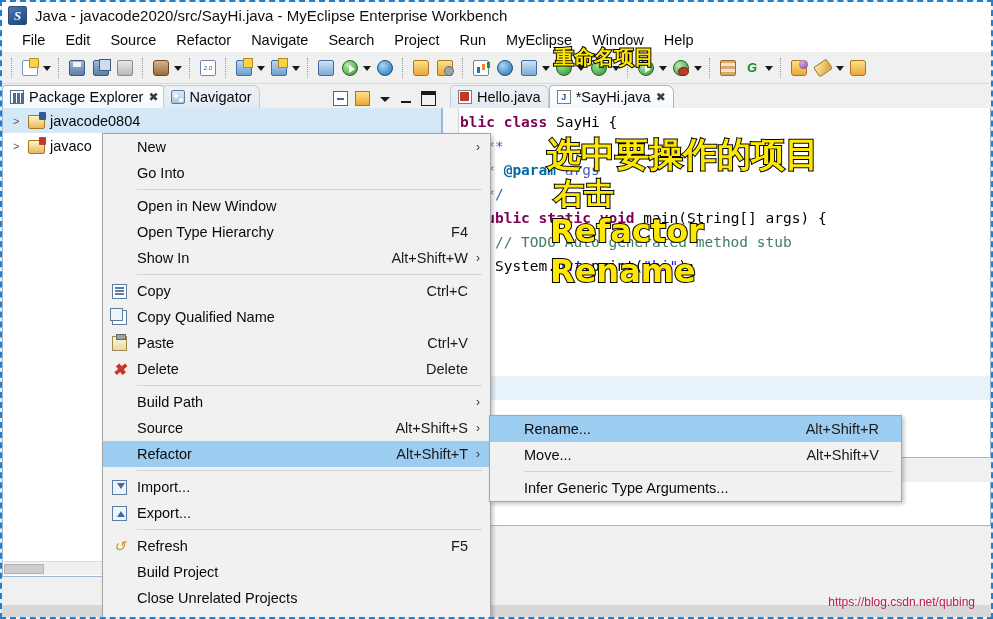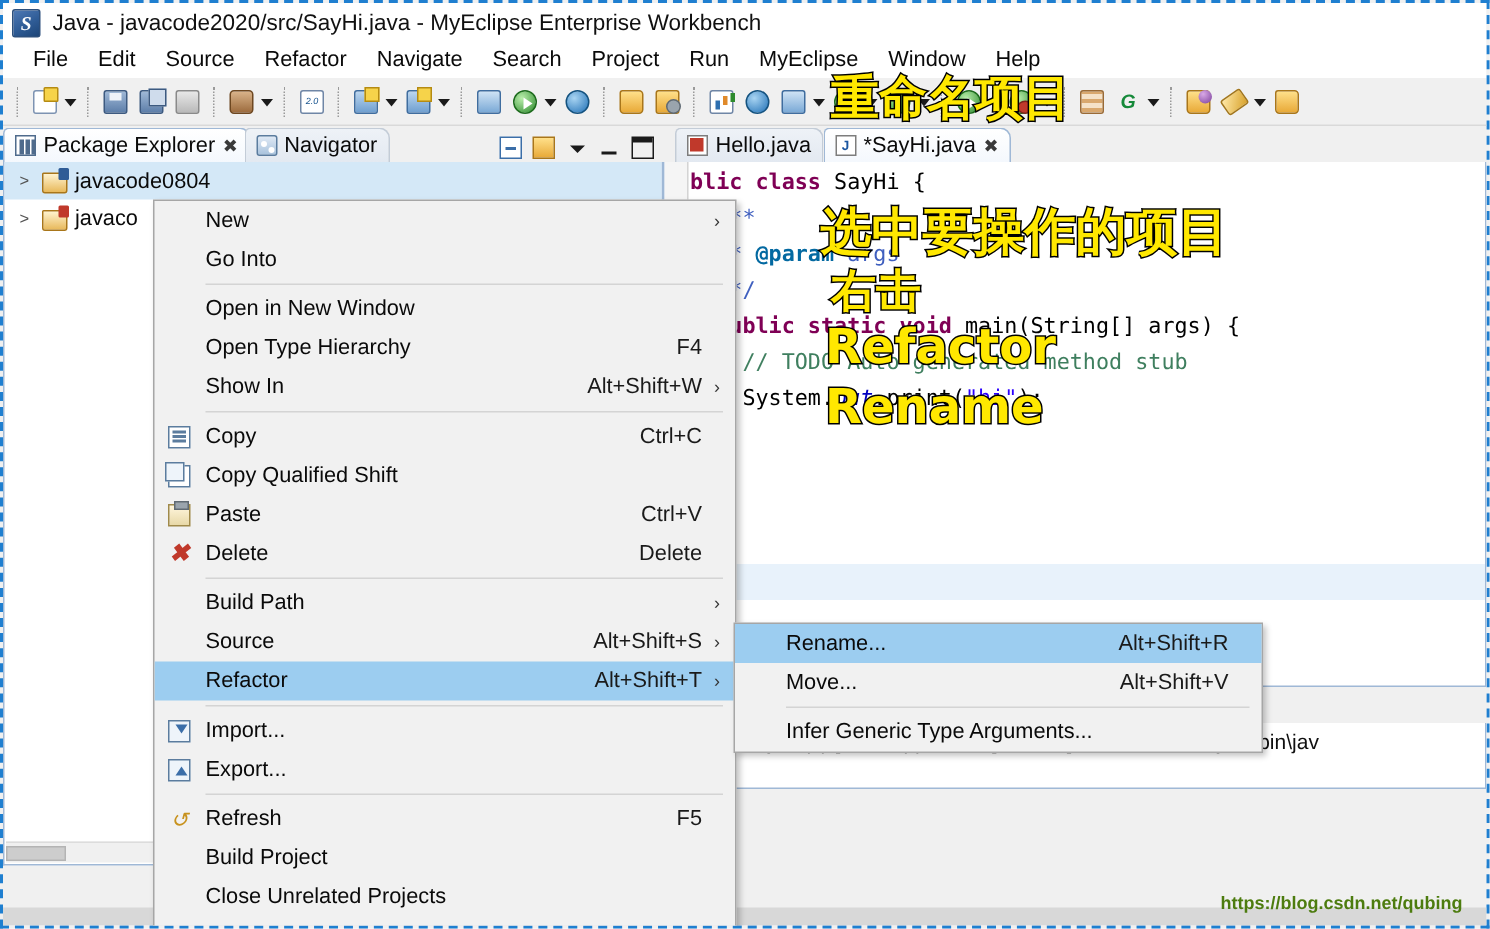--- a/index.html
+++ b/index.html
@@ -229,45 +229,45 @@
   .g-import{ border:1px solid #5b7c9e; background:#eef4fa; }
   .g-import::after{content:"";position:absolute;left:4px;top:2px;border-left:4px solid transparent;
                    border-right:4px solid transparent;border-top:6px solid #3b6ea8;}
   .g-export{ border:1px solid #5b7c9e; background:#eef4fa; }
   .g-export::after{content:"";position:absolute;left:4px;top:4px;border-left:4px solid transparent;
                    border-right:4px solid transparent;border-bottom:6px solid #3b6ea8;}
   .g-refresh{ color:#c8921d; font-size:14px; line-height:15px; text-align:center; }
 
   
   .submenu {
-    position:absolute; left:487px; top:413px; width:353px;
+    position:absolute; left:487px; top:413px; width:413px;
     background:#f1f1f1; border:1px solid #a6a6a6;
     box-shadow:2px 2px 4px rgba(0,0,0,.24); z-index:45;
   }
   .submenu .cm-icon { width:34px; }
 
   
   .anno {
     position:absolute; z-index:60;
     color:#ffe800; font-weight:bold;
     -webkit-text-stroke:2px #000;
     paint-order: stroke fill;
     white-space:nowrap;
     font-family:"DejaVu Sans", sans-serif;
   }
   .anno.cn { font-family:"DejaVu Sans", sans-serif; }
-  .a1 { left:552px; top:42px; font-size:32px; }
+  .a1 { left:552px; top:42px; font-size:20px; }
   .a2 { left:545px; top:130px; font-size:34px; }
   .a3 { left:552px; top:172px; font-size:30px; }
   .a4 { left:548px; top:210px; font-size:32px; }
   .a5 { left:548px; top:250px; font-size:32px; }
 
   .watermark {
     position:absolute; right:16px; bottom:8px;
-    color:#4d7c0f; font-size:12px; z-index:5; white-space:nowrap;font-weight:bold;
+    color:#be185d; font-size:12px; z-index:5; white-space:nowrap;
   }
   .statusbar { position:absolute; left:0; right:0; bottom:0; height:12px; background:#d8d8d8; }
 </style>
 </head>
 <body>
 
 <div id="app">
 
   <div class="titlebar">
     <div class="app-icon"></div>
@@ -525,21 +525,21 @@
           <i class="glyph g-copy"></i>
         </span>
       <span class="cm-label">Copy</span>
       <span class="cm-accel">Ctrl+C</span>
       <span class="cm-sub"></span>
     </div>
     <div class="cm-item">
       <span class="cm-icon">
           <i class="glyph g-copy2"></i>
         </span>
-      <span class="cm-label">Copy Qualified Shift</span>
+      <span class="cm-label">Copy Qualified Name</span>
       <span class="cm-sub"></span>
     </div>
     <div class="cm-item">
       <span class="cm-icon">
           <i class="glyph g-paste"></i>
         </span>
       <span class="cm-label">Paste</span>
       <span class="cm-accel">Ctrl+V</span>
       <span class="cm-sub"></span>
     </div>

